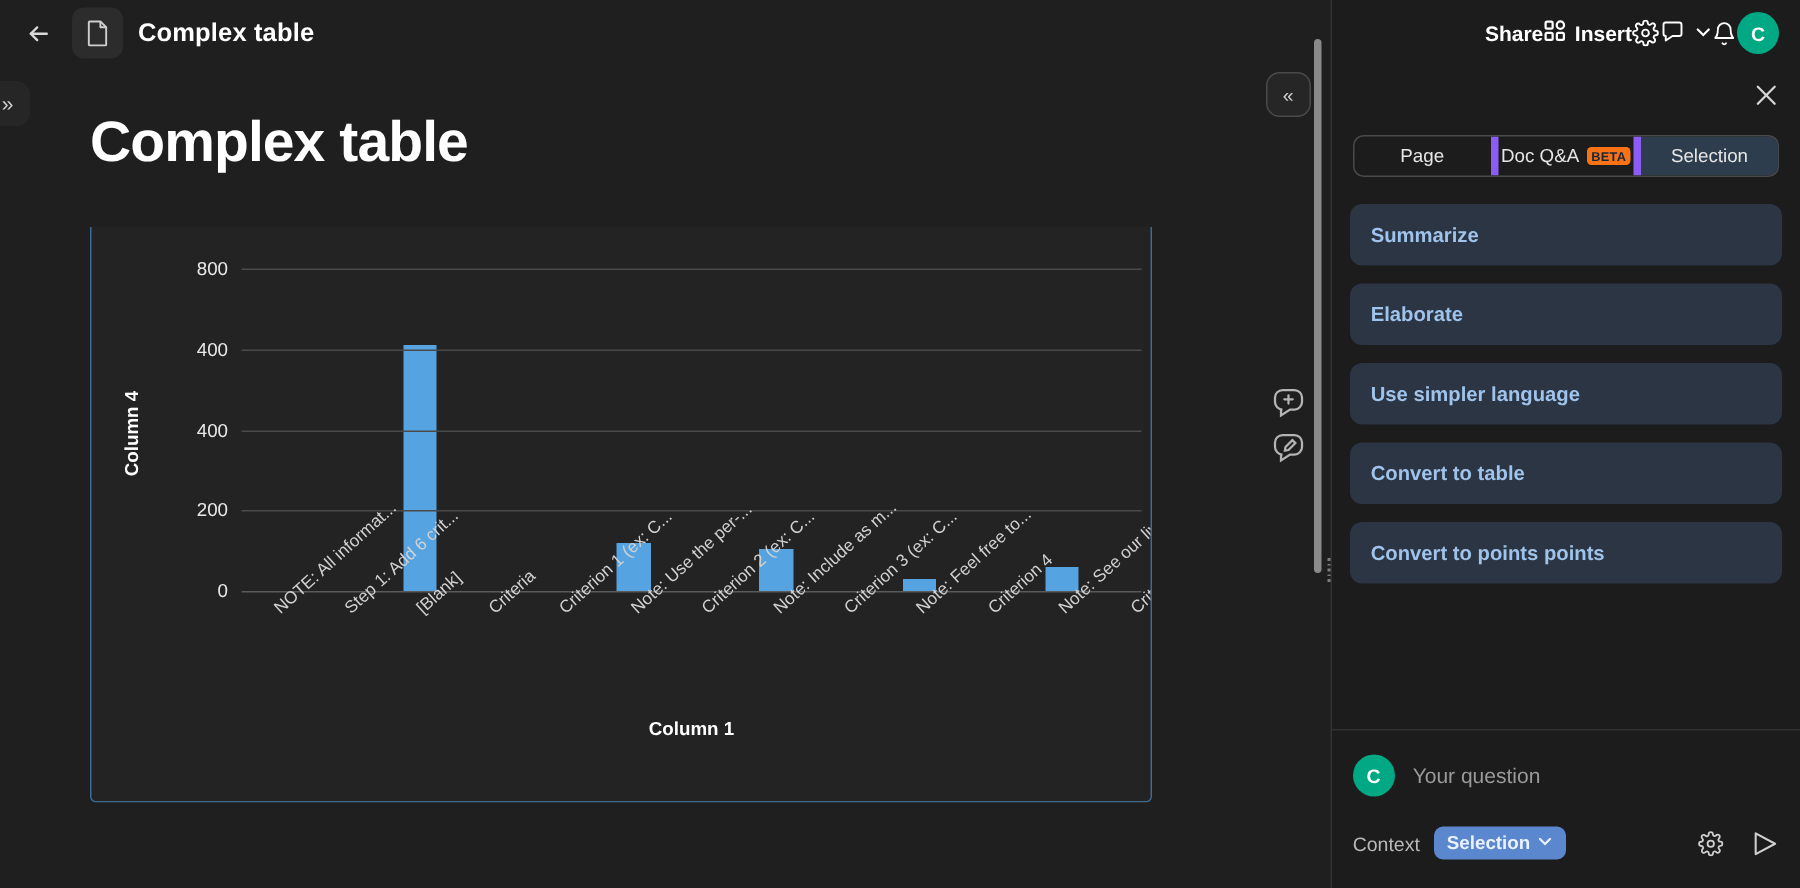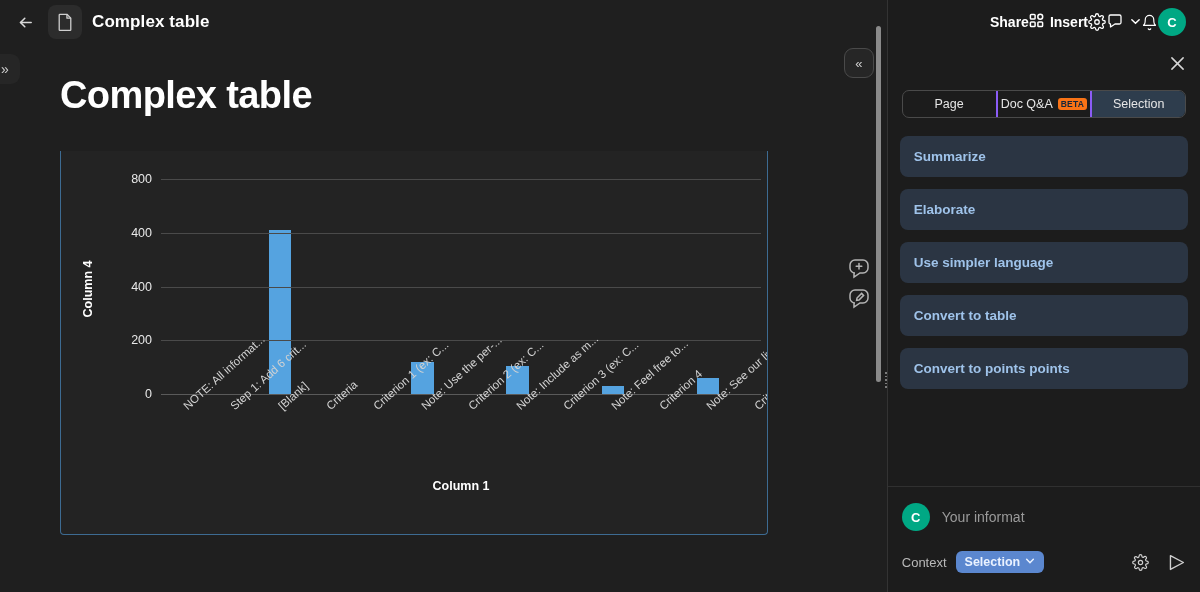--- a/index.html
+++ b/index.html
@@ -133,21 +133,21 @@
   }
   .ghost-row { height: 46px; }
 
   .seg {
     margin: 0 14px; height: 28px; display: flex;
     border: 1px solid #4a4a4a; border-radius: 7px; overflow: hidden;
   }
   .seg-item {
     flex: 1; display: flex; align-items: center; justify-content: center; gap: 5px;
     color: #e6e6e6; font-size: 12.5px; cursor: pointer;
-    border-right: 2px solid #8b5cf6;
+    border-right: 5px solid #8b5cf6;
   }
   .seg-item:last-child { border-right: none; }
   .seg-item.active { background: #2e3d4d; }
   .beta {
     background: #f97316; color: #15263b; font-size: 8.5px; font-weight: bold;
     border-radius: 3px; padding: 1px 3px; letter-spacing: .2px;
   }
 
   .actions { margin-top: 18px; padding: 0 12px; display: flex; flex-direction: column; gap: 12px; }
   .action-btn {
@@ -357,21 +357,21 @@
           <span>Convert to table</span>
         </div>
         <div class="action-btn">
           <span>Convert to points points</span>
         </div>
       </div>
 
     <div class="composer">
       <div class="composer-row">
         <div class="avatar">C</div>
-        <div class="q-placeholder">Your informat</div>
+        <div class="q-placeholder">Your question</div>
       </div>
       <div class="context-row">
         <div class="context-label">Context</div>
         <div class="ctx-chip">
           <span>Selection</span>
           <span>
             <svg width="10" height="10" viewBox="0 0 12 12" fill="none" stroke="#eaf2ff" stroke-width="1.8" stroke-linecap="round">
                 <polyline points="2,4 6,8 10,4"></polyline>
               </svg>
           </span>

